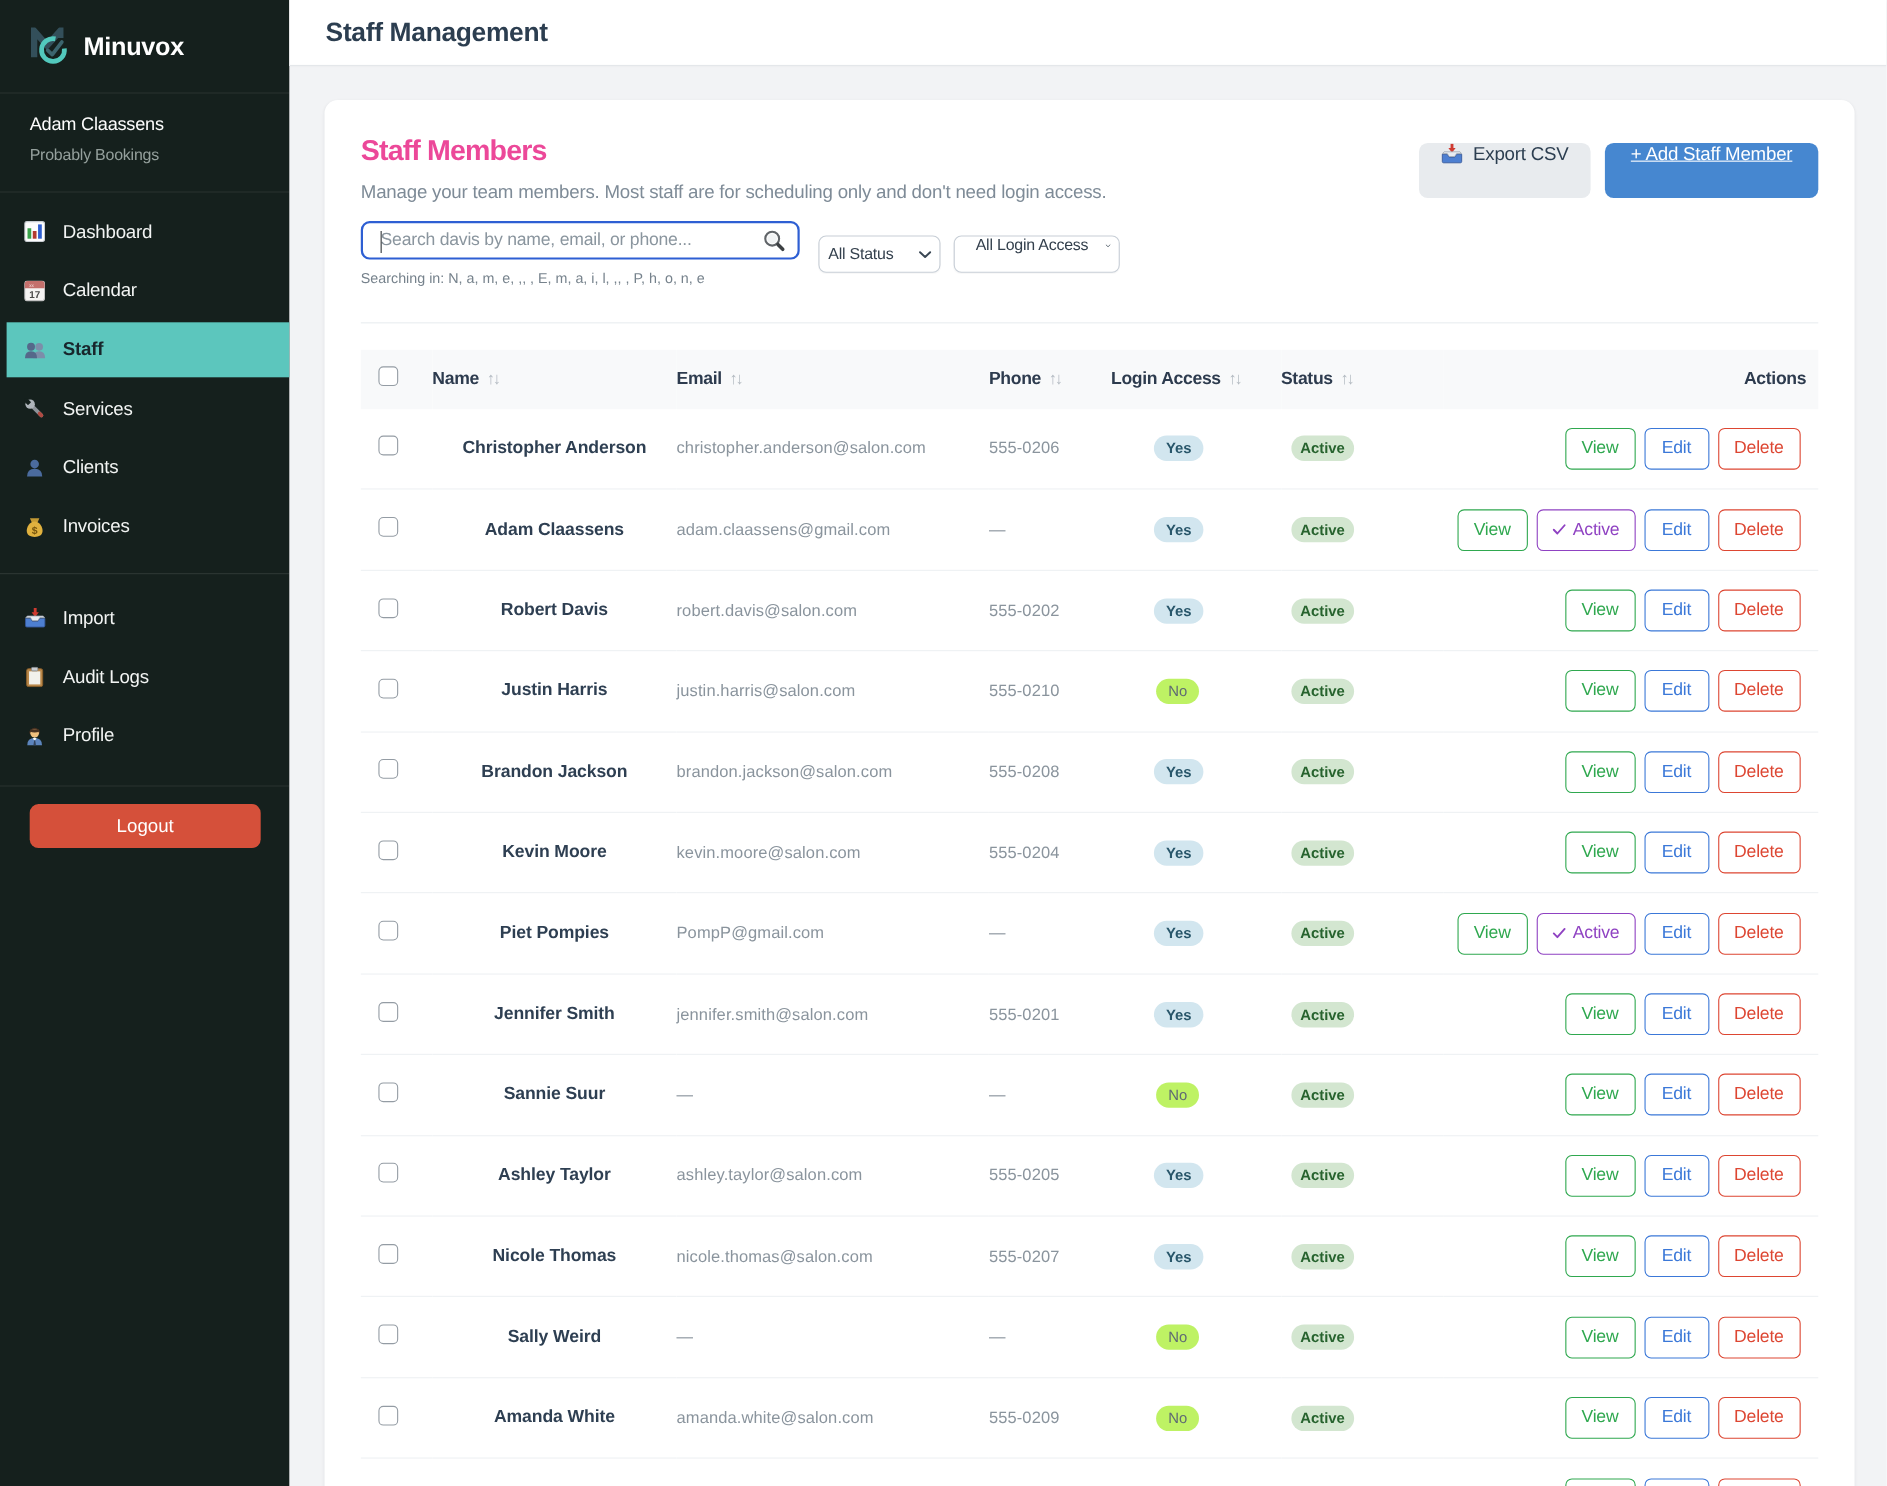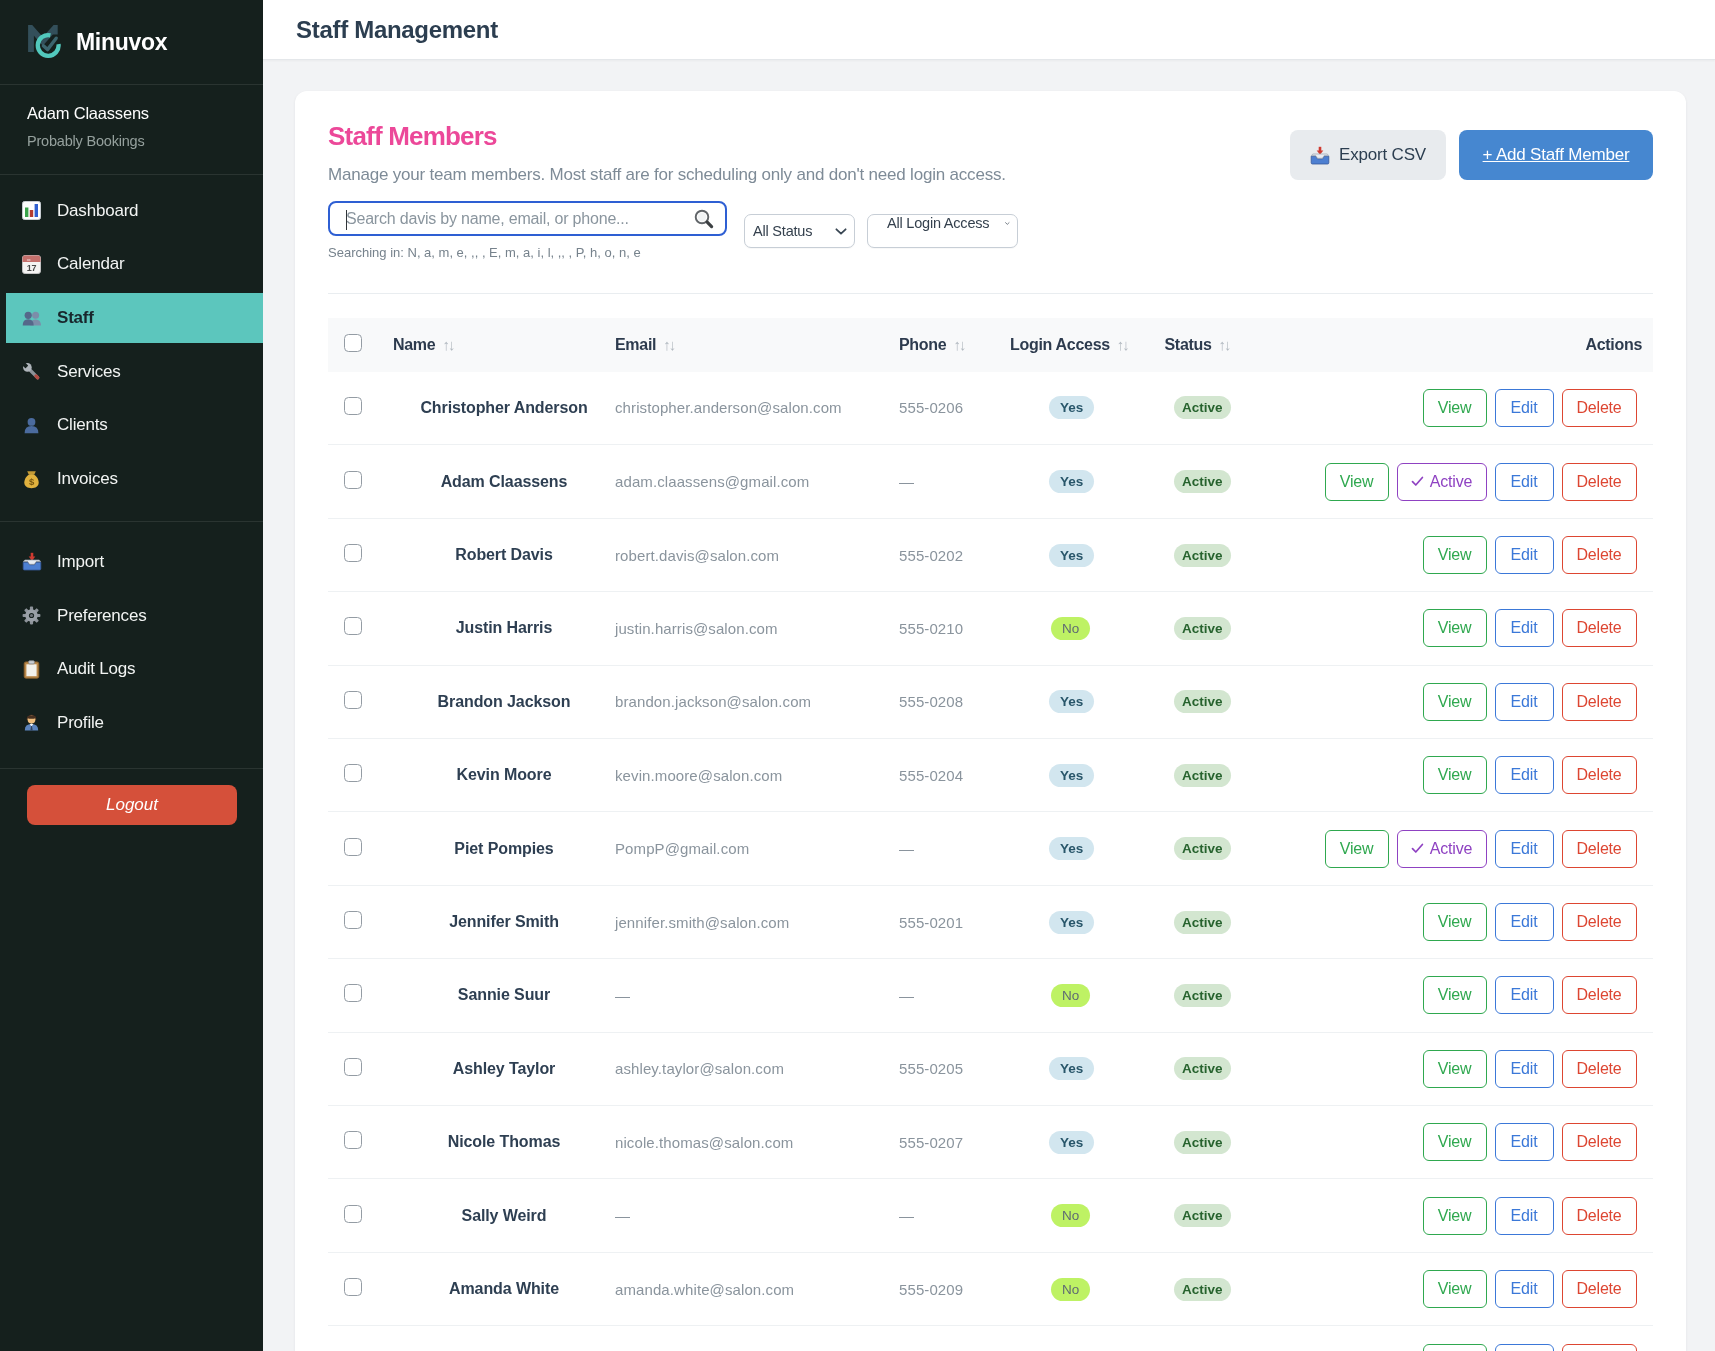--- a/index.html
+++ b/index.html
@@ -15,42 +15,42 @@
 .sb-nav { padding-top:7px; }
 .nav-it { display:flex; align-items:center; height:50px; margin:3.7px 0 0 6px; padding-left:16px; font-size:17px; letter-spacing:-0.2px; color:#f2f4f3; }
 .nav-it .nic { width:20px; display:flex; margin-right:15px; }
 .nav-it .nlb { }
 .nav-it.active { background:#5cc6bd; color:#18262c; font-weight:bold; }
 .sb-div { border-bottom:1px solid rgba(255,255,255,0.09); }
 .d1 { margin-top:17px; }
 .d2 { margin-top:20px; }
 .sb-nav2 { padding-top:11px; }
 .logout-wrap { padding:16px 26px 0 27px; }
-.logout { display:block; width:210px; height:40px; background:#d5503a; color:#fff; font-size:17px; border:none; border-radius:8px; font-family:inherit;font-style:italic; }
+.logout { display:block; width:210px; height:40px; background:#d5503a; color:#fff; font-size:17px; border:none; border-radius:8px; font-family:inherit; }
 
 
 .top { position:absolute; left:263px; top:0; width:1452px; height:60px; background:#fff; border-bottom:1px solid #e4e7ea; box-shadow:0 1px 2px rgba(0,0,0,0.04); display:flex; align-items:center; }
 .top h1 { font-size:24px; font-weight:bold; color:#2c3e50; margin-left:33px; letter-spacing:-0.3px; }
 
 
 .card { position:absolute; left:295px; top:91px; width:1391px; height:1400px; background:#fff; border-radius:12px; box-shadow:0 1px 3px rgba(20,30,40,0.07); padding:30px 33px 0 33px; }
 .card h2 { font-size:26px; font-weight:bold; color:#ec4899; letter-spacing:-0.8px; }
 .sub { font-size:17px; color:#7e8b97; margin-top:13px; letter-spacing:-0.2px; }
 
 .controls { position:relative; height:108px; }
 .search { position:absolute; left:0; top:16px; width:399px; height:35px; border:2px solid #2e5fd3; border-radius:8px; background:#fff; display:flex; align-items:center; padding:0 10px 0 16px; }
 .search .ph { font-size:16px; color:#8a959e; flex:1; letter-spacing:-0.2px; }
 .search .caret { position:absolute; left:15.5px; top:7px; width:1px; height:20px; background:#303539; }
 .searching { position:absolute; left:0; top:60px; font-size:13px; color:#76828c; }
 .sel { position:absolute; top:29px; white-space:nowrap; height:34px; border:1px solid #c7ced6; border-radius:7px; background:#fff; display:flex; align-items:center; font-size:14.5px; color:#34404d; letter-spacing:-0.2px; box-shadow:0 1px 1px rgba(0,0,0,0.03);}
 .sel1 { left:416px; width:111px; padding:0 7px 0 8px; }
 .sel2 { left:539px; width:151px; padding:0 7px 16px 19px;gap:16px; }
 
 .hbtns { position:absolute; right:33px; top:39px; display:flex; gap:13px; }
-.hb { height:50px; border:none; border-radius:8px; font-family:inherit; font-size:17px; display:flex; align-items:center; justify-content:center; letter-spacing:-0.2px; }
+.hb { height:50px; border:none; border-radius:8px; font-family:inherit; font-size:17px; display:flex; justify-content:center; letter-spacing:-0.2px; }
 .hb-exp { width:156px; background:#e8ebee; color:#2c3e50; gap:9px; }
 .hb-add { width:194px; background:#4687d0; color:#fff;text-decoration:underline; }
 
 .rule { border-top:1px solid #e9edf0; margin-top:0px; }
 
 
 table { border-collapse:collapse; table-layout:fixed; width:1325px; margin-top:24px; }
 col.w-cb{width:65px;} col.w-name{width:222px;} col.w-email{width:284px;} col.w-phone{width:111px;}
 col.w-login{width:154.5px;} col.w-status{width:147.5px;} col.w-act{width:341px;}
 thead tr { height:53.5px; background:#f8f9fa; }
@@ -170,38 +170,20 @@
               <path d="M6.7 4.6 L10 8.8 L13.3 4.6 z" fill="#cf3a30"></path>
               <path d="M1.2 10.2 h4.6 l1.7 2.6 h5 l1.7 -2.6 h4.6 v6.6 a1.2 1.2 0 0 1 -1.2 1.2 h-15.2 a1.2 1.2 0 0 1 -1.2 -1.2 z" fill="#4d7fd1" stroke="#35589b" stroke-width="0.8"></path>
               <path d="M1.4 9.6 l4.3 -0.01 l1.8 2.7 h4.9 l1.8 -2.7 l4.4 0.01 l-1.3 -1.6 h-14.5 z" fill="#e8ecf2" stroke="#9aa2ad" stroke-width="0.7"></path>
             </svg>
           </span>
           <span class="nlb">Import</span>
         </div>
 <div class="nav-it">
           <span class="nic">
             <svg width="19" height="19" viewBox="0 0 19 19" style="">
-              <rect x="7.9" y="0.6" width="3.2" height="4.4" rx="0.8" transform="rotate(0 9.5 9.5)" fill="#8d939a"></rect>
-              <rect x="7.9" y="0.6" width="3.2" height="4.4" rx="0.8" transform="rotate(45 9.5 9.5)" fill="#8d939a"></rect>
-              <rect x="7.9" y="0.6" width="3.2" height="4.4" rx="0.8" transform="rotate(90 9.5 9.5)" fill="#8d939a"></rect>
-              <rect x="7.9" y="0.6" width="3.2" height="4.4" rx="0.8" transform="rotate(135 9.5 9.5)" fill="#8d939a"></rect>
-              <rect x="7.9" y="0.6" width="3.2" height="4.4" rx="0.8" transform="rotate(180 9.5 9.5)" fill="#8d939a"></rect>
-              <rect x="7.9" y="0.6" width="3.2" height="4.4" rx="0.8" transform="rotate(225 9.5 9.5)" fill="#8d939a"></rect>
-              <rect x="7.9" y="0.6" width="3.2" height="4.4" rx="0.8" transform="rotate(270 9.5 9.5)" fill="#8d939a"></rect>
-              <rect x="7.9" y="0.6" width="3.2" height="4.4" rx="0.8" transform="rotate(315 9.5 9.5)" fill="#8d939a"></rect>
-              <circle cx="9.5" cy="9.5" r="6.2" fill="#9aa0a7"></circle>
-              <circle cx="9.5" cy="9.5" r="2.6" fill="#15201d"></circle>
-              <circle cx="9.5" cy="9.5" r="1.6" fill="#6f757c"></circle>
-            </svg>
-          </span>
-          <span class="nlb">Preferences</span>
-        </div>
-<div class="nav-it">
-          <span class="nic">
-            <svg width="19" height="19" viewBox="0 0 19 19" style="">
               <rect x="2.2" y="1.9" width="14.6" height="16.3" rx="1.8" fill="#b9884a" stroke="#8a5f2a" stroke-width="0.9"></rect>
               <rect x="4.4" y="4.3" width="10.2" height="11.9" fill="#f2f1ec"></rect>
               <rect x="6.6" y="0.7" width="5.8" height="3.2" rx="1.1" fill="#c9cdd2" stroke="#83878c" stroke-width="0.8"></rect>
             </svg>
           </span>
           <span class="nlb">Audit Logs</span>
         </div>
 <div class="nav-it">
           <span class="nic">
             <svg width="19" height="19" viewBox="0 0 19 19" style="">

